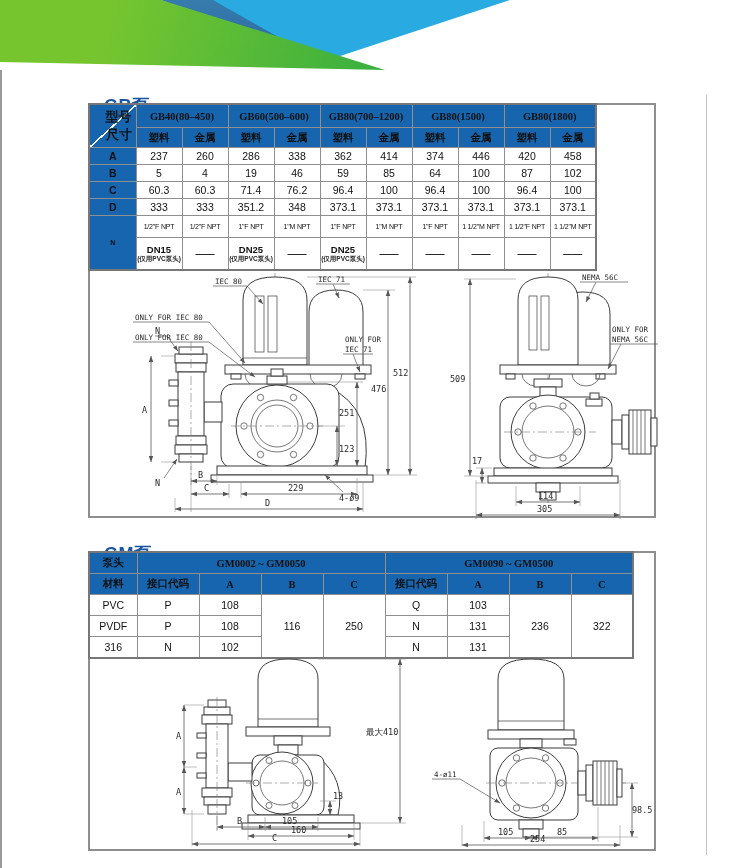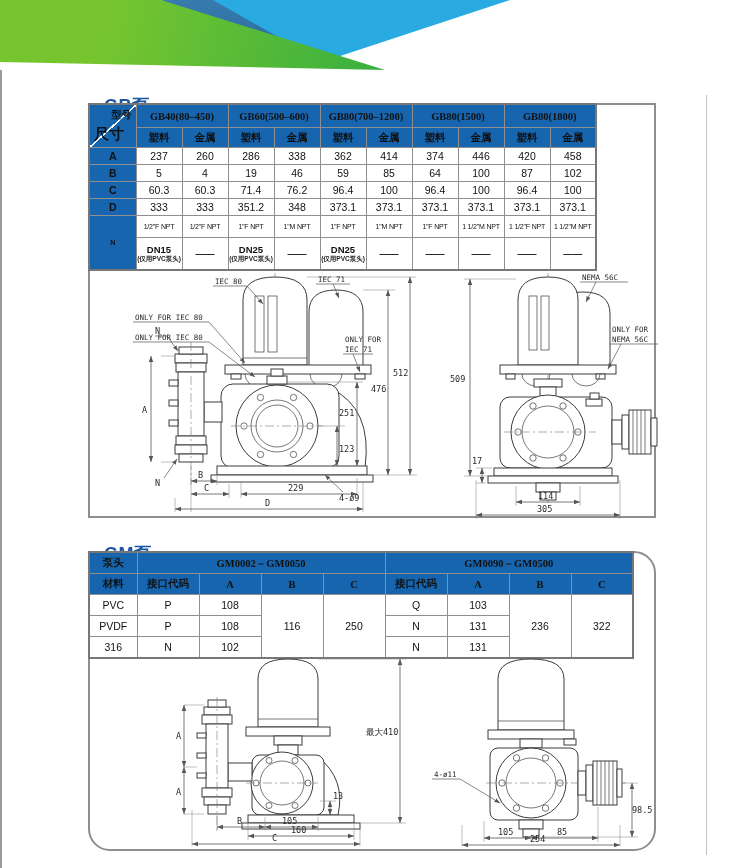--- a/index.html
+++ b/index.html
@@ -21,40 +21,40 @@
   .shape.green{background:linear-gradient(105deg,var(--banner-green-a) 15%,#2cab43 60%,var(--banner-green-b) 100%);
     clip-path:polygon(0 0,161px 0,385px 70px,0 62px);}
   .edge-left{position:absolute;left:0;top:70px;width:2px;height:798px;background:#9a9a9a;}
   .edge-right{position:absolute;left:706px;top:95px;width:1px;height:760px;background:#c4c4c4;}
   
   h2.sec{position:absolute;margin:16px;font-size:18px;font-weight:bold;color:var(--heading-text);letter-spacing:.5px;}
   #gb-heading{left:88px;top:78px;}
   #gm-heading{left:88px;top:526px;}
   .secbox{position:absolute;left:88px;width:568px;border:2px solid #8e8e8e;background:#fff;box-sizing:border-box;}
   #gb-box{top:103px;height:415px;}
-  #gm-box{top:551px;height:300px;border-radius:22px;}
+  #gm-box{top:551px;height:300px;}
   
   table.spec{border-collapse:collapse;table-layout:fixed;position:absolute;left:-2px;top:-2px;
     border:2px solid #777;background:#fff;}
   table.spec td{border:1px solid #8f8f8f;text-align:center;vertical-align:middle;padding:0;
     color:#111;font-size:10.5px;overflow:hidden;white-space:nowrap;}
   td.hd{background:var(--header-blue);color:#fff;border:1px solid #fff;font-weight:bold;font-size:10px;font-family:Liberation Serif, serif;}
   td.rowhead{background:var(--header-blue);color:#fff;border:1px solid #fff;font-weight:bold;font-size:10.5px;}
   tr.r-hd1 td{height:22px;} tr.r-hd2 td{height:19px;}
   tr.r-data td{height:16px;}
   tr.r-npt td{height:21px;font-size:7px;letter-spacing:-.2px;}
   tr.r-dn td{height:31px;font-weight:bold;}
   .dn-v{font-size:9.5px;line-height:11px;}
   .dn-note{font-size:6.5px;line-height:8px;color:#222;}
   .dn-note:empty{display:none;}
   td.corner{position:relative;background:
     linear-gradient(to bottom right,rgba(0,0,0,0) calc(50% - .8px),#fff calc(50% - .8px),#fff calc(50% + .8px),rgba(0,0,0,0) calc(50% + .8px)),
     var(--header-blue);color:#fff;border:1px solid #fff;}
-  .corner .ctop{position:absolute;top:3px;right:4px;font-size:10px;font-weight:bold;}
-  .corner .cbot{position:absolute;bottom:3px;left:4px;font-size:15px;font-weight:bold;}
+  .corner .ctop{position:absolute;top:3px;right:4px;font-size:13px;font-weight:bold;}
+  .corner .cbot{position:absolute;bottom:3px;left:16px;font-size:13px;font-weight:bold;}
   #gm-table tr.g-hd td{height:20px;}
   #gm-table tr.g-data td{height:20px;}
   
   svg.dwg{position:absolute;}
   #gb-dwg-left{left:15px;top:165px;}
   #gb-dwg-right{left:346px;top:165px;}
   #gm-dwg-left{left:70px;top:102px;}
   #gm-dwg-right{left:336px;top:102px;}
   .outline{stroke:#3c3c3c;stroke-width:1;fill:#fff;}
   .thin{stroke:#3c3c3c;stroke-width:.7;fill:#fff;}

